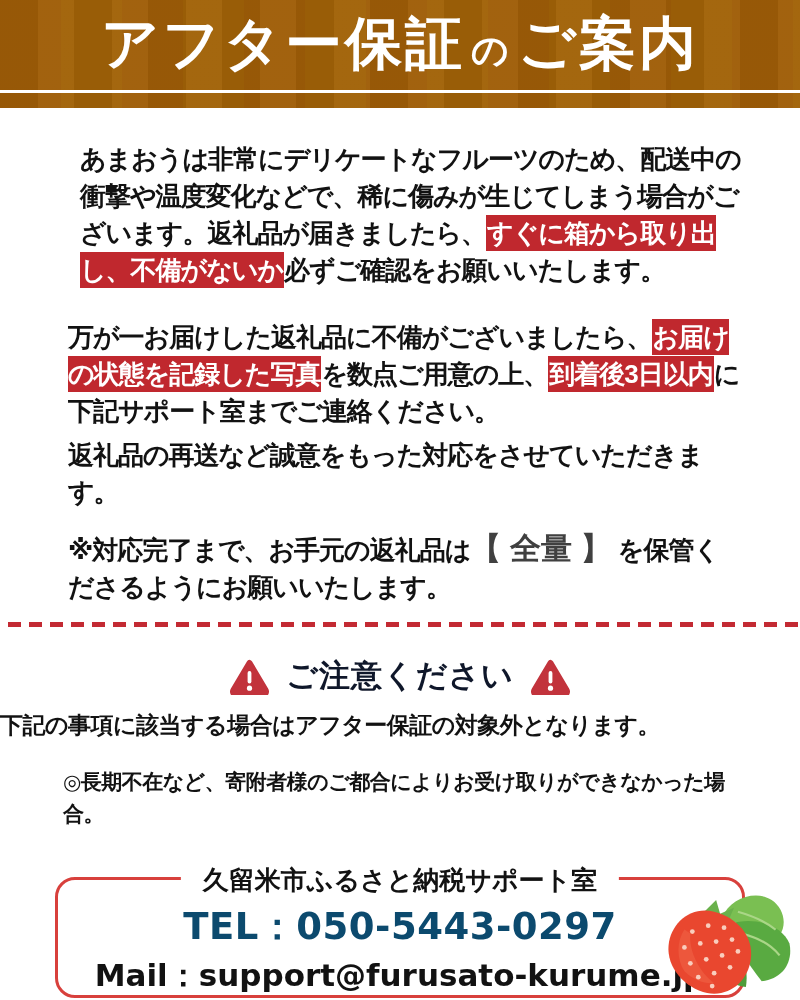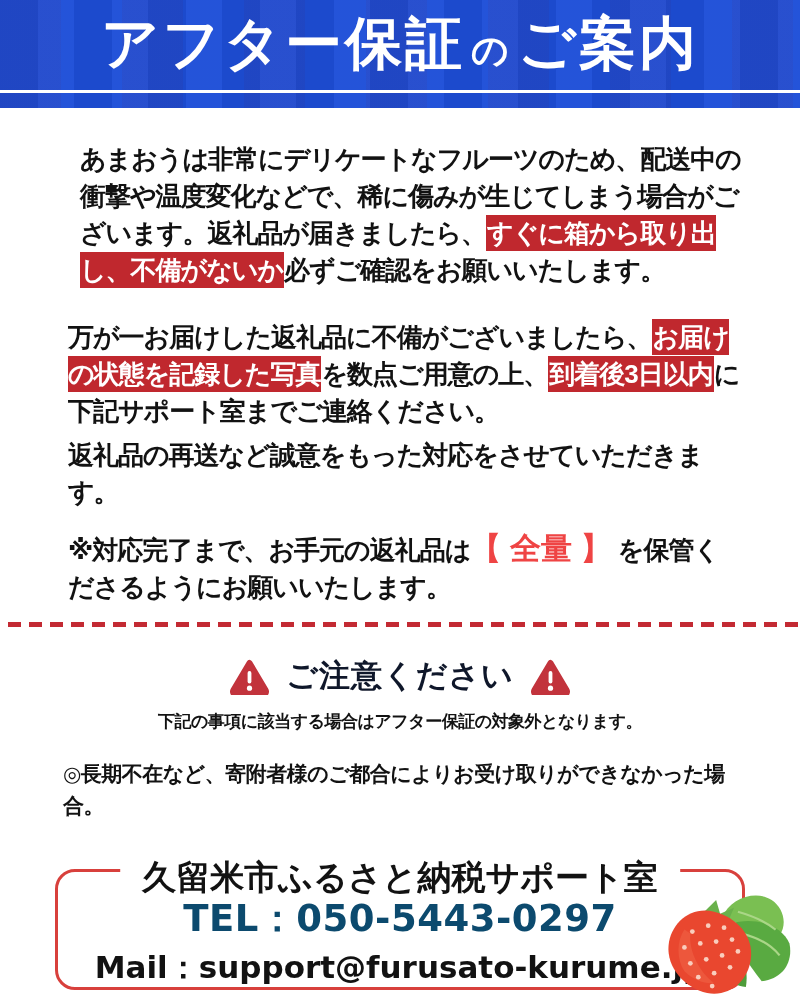--- a/index.html
+++ b/index.html
@@ -7,21 +7,21 @@
     width:800px;height:1000px;
     background:#ffffff;
     font-family:"Liberation Sans","DejaVu Sans",sans-serif;
     color:#121212;
     -webkit-font-smoothing:antialiased;
   }
   .page{position:relative;width:800px;height:1000px;overflow:hidden;background:#fff;}
 
   
   .banner{
-    position:relative;height:108px;background:#1d4ed8;
+    position:relative;height:108px;background:#a16207;
   }
   .banner::before{ 
     content:"";position:absolute;inset:0;
     background:
       repeating-linear-gradient(90deg,rgba(0,0,0,0.05) 0 38px,rgba(255,255,255,0.03) 38px 74px),
       repeating-linear-gradient(90deg,rgba(120,0,0,0.05) 0 61px,transparent 61px 122px);
   }
   .banner-divider{
     position:absolute;left:0;right:0;top:90px;height:3px;background:#ffffff;z-index:2;
   }
@@ -39,55 +39,55 @@
   .para{
     margin:0;width:675px;
     font-size:26px;line-height:37px;letter-spacing:-1px;
     font-weight:600;color:#121212;
   }
   .p1{margin-top:33px;margin-left:12px;}
   .p2{margin-top:30px;}
   .p3{margin-top:7px;}
   .note{margin-top:19px;}
   .hl{background:#c0282e;color:#ffffff;padding:3px 1px;}
-  .red-big{color:#ef4444;font-size:31px;font-weight:800;letter-spacing:0;}
+  .red-big{color:#404040;font-size:31px;font-weight:800;letter-spacing:0;}
 
   
   .dashed{
     margin-top:16px;height:5px;width:800px;
     background:repeating-linear-gradient(90deg,transparent 0 8px,#c32a33 8px 21px);
   }
 
   
   .caution-heading{
     margin:28px 0 0 0;
     display:flex;align-items:center;justify-content:center;gap:16px;
     font-size:31px;font-weight:800;color:#0f172a;letter-spacing:1px;
   }
   .warn-svg{width:41px;height:37px;display:block;}
   .caution-sub{
-    margin:13px 0 7px 0;text-align:center;
-    font-size:17px;font-weight:700;letter-spacing:-0.5px;
+    margin:13px 0 7px 0;
+    font-size:23px;font-weight:700;letter-spacing:-0.5px;
   }
   .caution-list{
     list-style:none;margin:25px 0 0 0;padding:0 40px 0 63px;
   }
   .caution-list li{
     font-size:21px;line-height:32px;font-weight:600;letter-spacing:-0.5px;
   }
 
   
   .contact-box{
     position:relative;margin:47px 55px 0 55px;height:115px;
     border:3px solid #d8403c;border-radius:20px;
   }
   .box-title{
     position:absolute;top:-17px;left:50%;transform:translateX(-50%);
     background:#ffffff;padding:0 22px;white-space:nowrap;
-    font-size:34px;font-weight:700;letter-spacing:0;color:#121212;
+    font-size:26px;font-weight:700;letter-spacing:0;color:#121212;
   }
   .tel-line{
     margin-top:22px;text-align:center;
     font-family:"DejaVu Sans","Liberation Sans",sans-serif;
     font-size:37px;font-weight:700;letter-spacing:0.5px;color:#0c4a6e;
   }
   .mail-line{
     margin-top:3px;text-align:center;
     font-family:"DejaVu Sans","Liberation Sans",sans-serif;
     font-size:31px;font-weight:700;letter-spacing:0;color:#121212;

